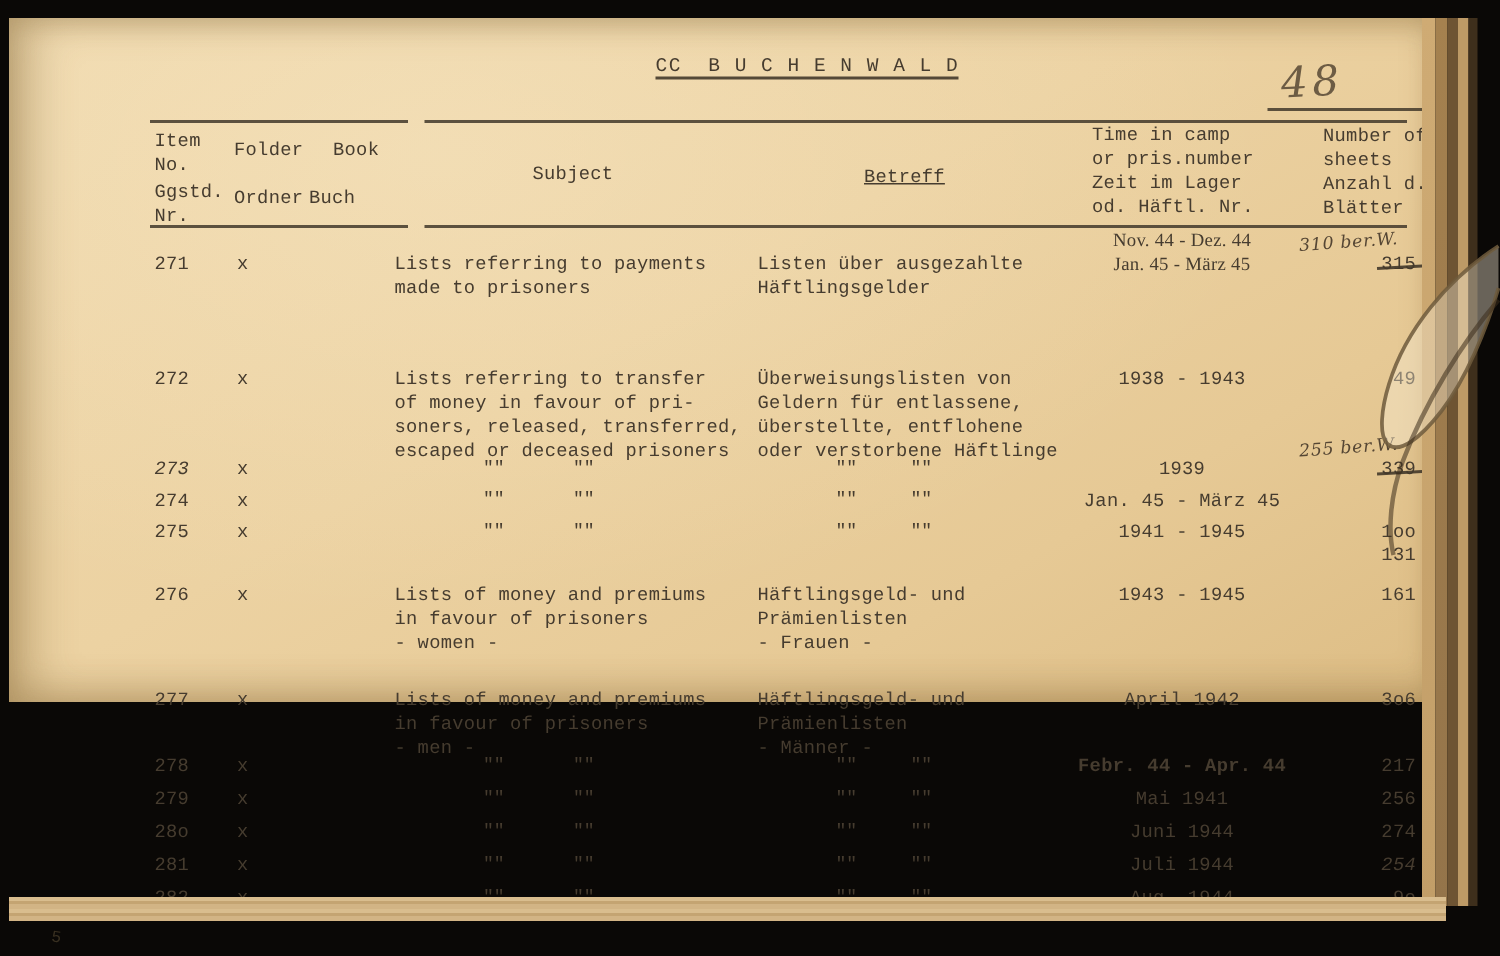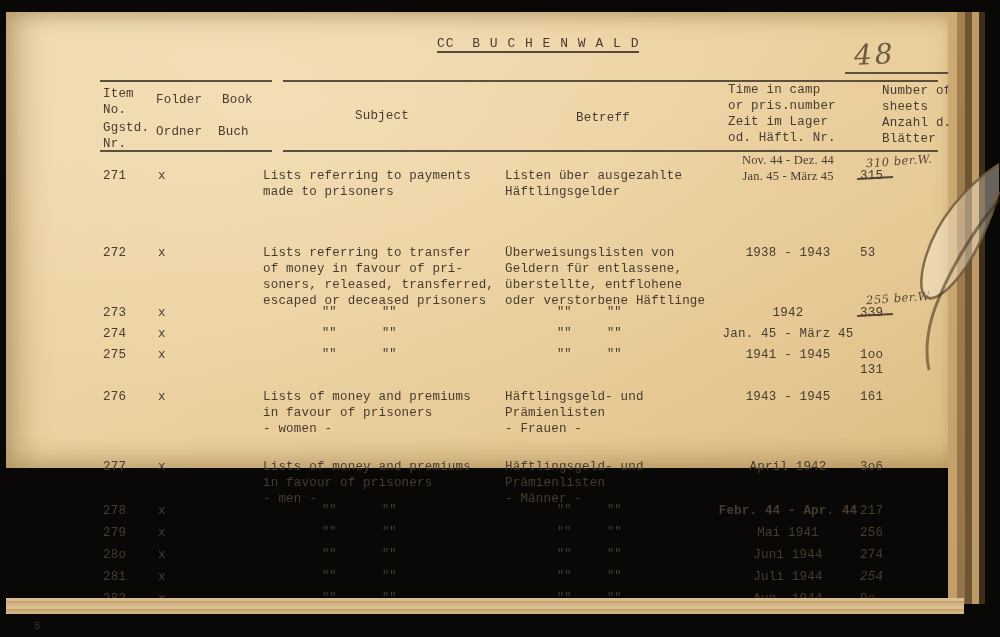--- a/index.html
+++ b/index.html
@@ -27,21 +27,21 @@
     position:absolute;font-family:"DejaVu Serif","Liberation Serif",serif;
     font-style:italic;font-size:11.5px;color:#554634;transform:rotate(-4deg);
     white-space:pre;letter-spacing:0.5px;
   }
   .struck{position:relative;display:inline-block;}
   .struck::after{
     content:"";position:absolute;left:-3px;right:-10px;top:54%;
     border-top:2px solid rgba(66,56,42,0.9);transform:rotate(-3deg);
   }
   .cell-time{text-align:center;}
-  .cell-sheets{text-align:left;}
+  .cell-sheets{text-align:right;}
   .ditto{position:absolute;color:#463c2f;font-size:12px;}
   
   .edge{position:absolute;top:12px;height:592px;}
   .e1{left:948px;width:9px;background:linear-gradient(180deg,#cfab74,#c29e68);}
   .e2{left:957px;width:8px;background:linear-gradient(180deg,#a5814f,#94744a);}
   .e3{left:965px;width:7px;background:#6e5433;}
   .e4{left:972px;width:7px;background:#bd9a66;}
   .e5{left:979px;width:6px;background:#3e2f1c;}
   .bottom-edge{
     position:absolute;left:6px;top:598px;width:958px;height:16px;
@@ -65,23 +65,23 @@
   <div class="rule" style="left:94px;top:138px;width:172px;"></div>
   <div class="rule" style="left:277px;top:138px;width:655px;"></div>
 
   <div class="typed" style="left:97px;top:74px;">Item
 No.</div>
   <div class="typed" style="left:97px;top:108px;">Ggstd.
 Nr.</div>
   <div class="typed" style="left:150px;top:80px;">Folder</div>
   <div class="typed" style="left:150px;top:112px;">Ordner</div>
   <div class="typed" style="left:216px;top:80px;">Book</div>
-  <div class="typed" style="left:212px;top:112px;text-align:center;">Buch</div>
+  <div class="typed" style="left:200px;top:112px;text-align:center;">Buch</div>
   <div class="typed" style="left:349px;top:96px;">Subject</div>
-  <div class="typed" style="left:570px;top:98px;">Betreff</div>
+  <div class="typed" style="left:570px;top:98px;text-decoration:underline;">Betreff</div>
   <div class="typed" style="left:722px;top:70px;">Time in camp
 or pris.number</div>
   <div class="typed" style="left:722px;top:102px;">Zeit im Lager
 od. Häftl. Nr.</div>
   <div class="typed" style="left:876px;top:71px;">Number of
 sheets</div>
   <div class="typed" style="left:876px;top:103px;">Anzahl d.
 Blätter</div>
 
   <div id="rows">
@@ -102,30 +102,30 @@
         <div class="typed" style="left: 152px; top: 233px;">x</div>
         <div class="typed" style="left: 257px; top: 233px; width: 238px;">Lists referring to transfer
 of money in favour of pri-
 soners, released, transferred,
 escaped or deceased prisoners</div>
         <div class="typed" style="left: 499px; top: 233px; width: 205px;">Überweisungslisten von
 Geldern für entlassene,
 überstellte, entflohene
 oder verstorbene Häftlinge</div>
         <div class="typed cell-time" style="left: 687px; top: 233px; width: 190px;">1938 - 1943</div>
-        <div class="typed cell-sheets" style="left: 854px; top: 233px; width: 84px;"><span>53</span></div>
-      </div>
-      <div class="">
-        <div class="typed" style="left: 97px; top: 293px;">273</div>
+        <div class="typed cell-sheets" style="left: 854px; top: 233px; width: 84px;"><span>49</span></div>
+      </div>
+      <div class="">
+        <div class="typed" style="left: 97px; top: 293px; font-style: italic;">273</div>
         <div class="typed" style="left: 152px; top: 293px;">x</div>
         <div class="ditto" style="left: 316px; top: 293px;">""</div>
         <div class="ditto" style="left: 376px; top: 293px;">""</div>
         <div class="ditto" style="left: 551px; top: 293px;">""</div>
         <div class="ditto" style="left: 601px; top: 293px;">""</div>
-        <div class="typed cell-time" style="left: 687px; top: 293px; width: 190px;">1942</div>
+        <div class="typed cell-time" style="left: 687px; top: 293px; width: 190px;">1939</div>
         <div class="typed cell-sheets" style="left: 854px; top: 293px; width: 84px;"><span class="struck">339</span></div>
         <div class="handnote" style="left: 860px; top: 279px;">255 ber.W.</div>
       </div>
       <div class="">
         <div class="typed" style="left: 97px; top: 314px;">274</div>
         <div class="typed" style="left: 152px; top: 314px;">x</div>
         <div class="ditto" style="left: 316px; top: 314px;">""</div>
         <div class="ditto" style="left: 376px; top: 314px;">""</div>
         <div class="ditto" style="left: 551px; top: 314px;">""</div>
         <div class="ditto" style="left: 601px; top: 314px;">""</div>

